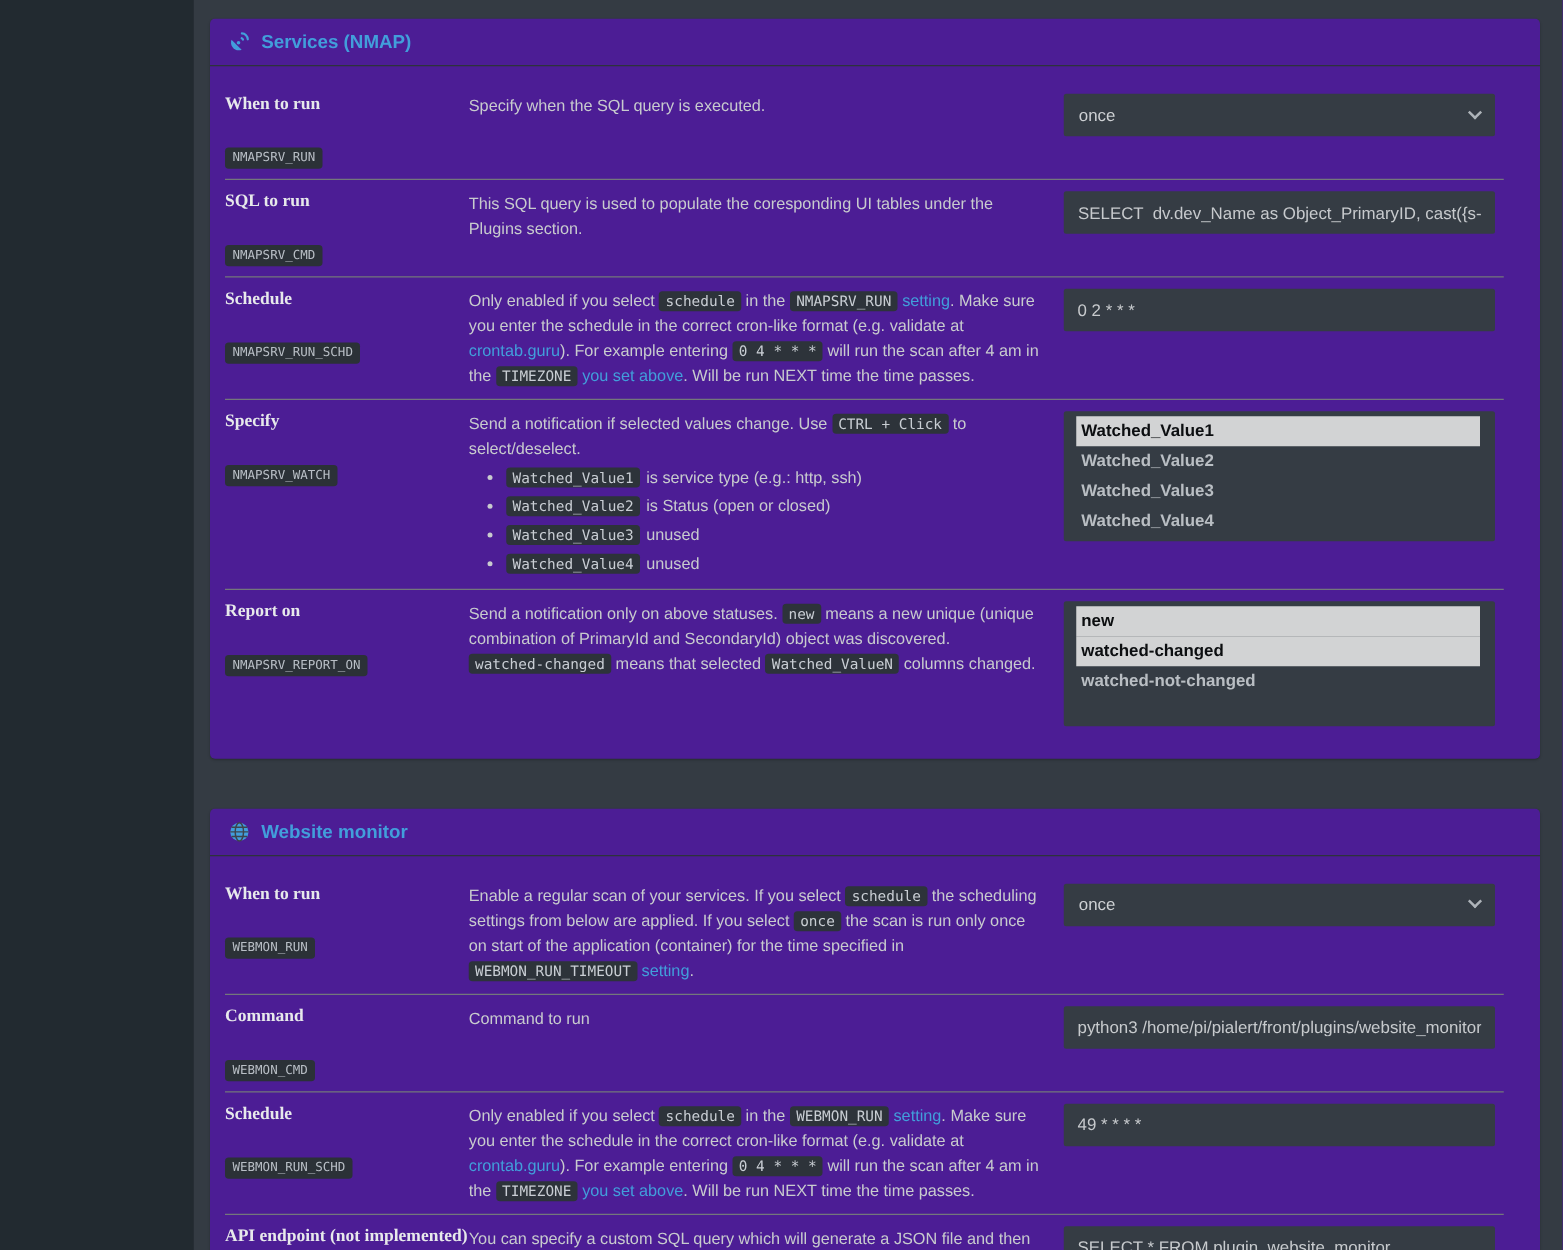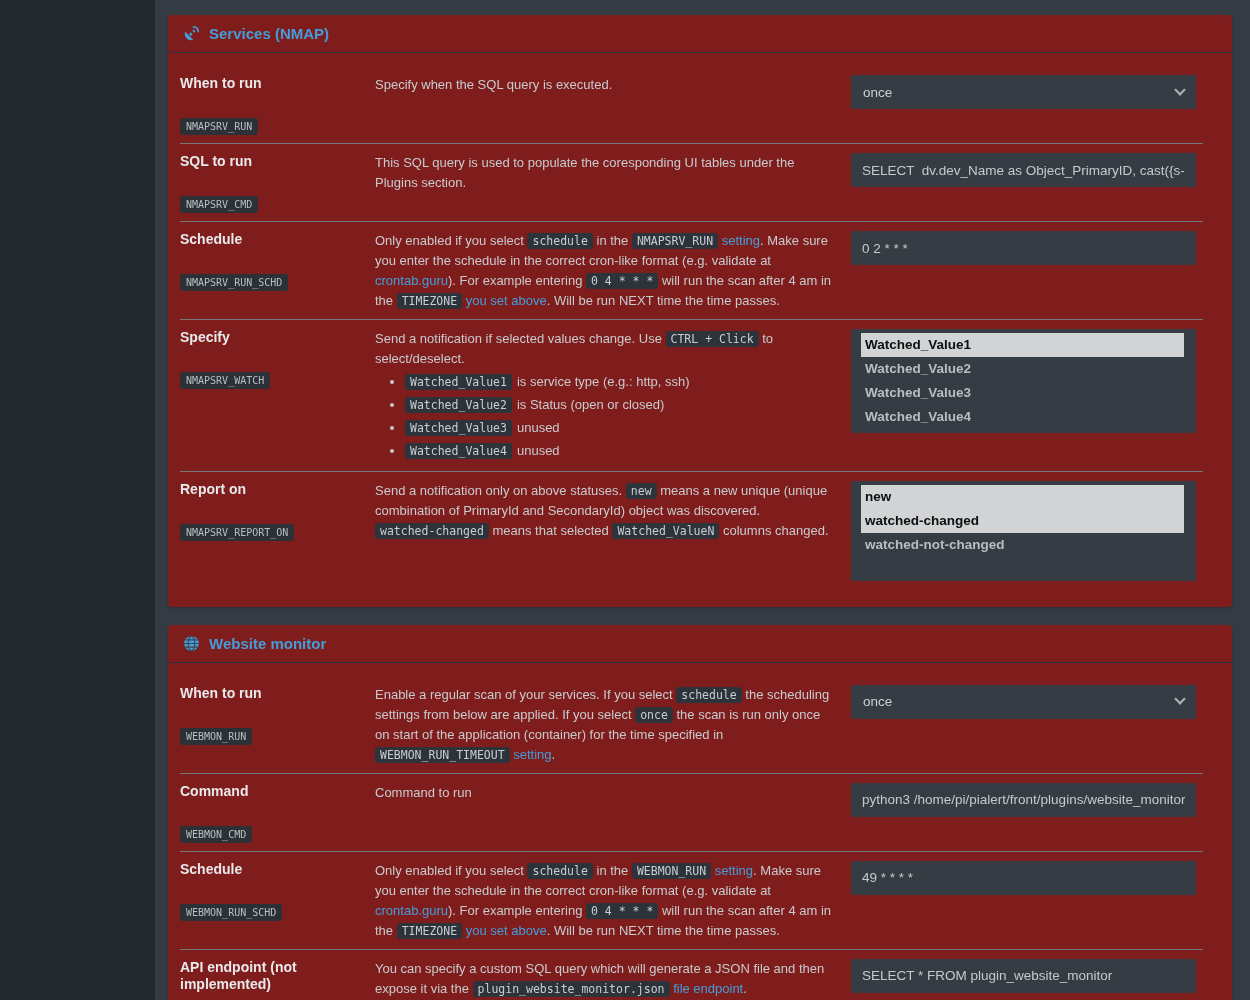--- a/index.html
+++ b/index.html
@@ -13,45 +13,45 @@
     width:155px; min-width:155px; height:100%;
     background:#222a30;
   }
   .content {
     flex:1; height:100%;
     padding:15px 18px 0 13px;
     overflow:hidden;
   }
   .panel {
     width:1064px;
-    background:#7f1d1d;
+    background:#4c1d95;
     border-radius:4px;
     box-shadow:0 1px 2px rgba(0,0,0,.25);
-    margin-bottom:18px;
+    margin-bottom:40px;
     overflow:hidden;
   }
   .panel-header {
     height:38px;
     display:flex; align-items:center; gap:9px;
     padding:0 15px;
     border-bottom:1px solid #2d333b;
   }
   .panel-title { color:#429edb; font-size:15px; }
   .panel-body { padding:0 29px 0 12px; }
 
   .row {
     display:grid;
     grid-template-columns:195px 476px 1fr;
     align-items:start;
     padding:9px 0 8px;
     border-top:1px solid #73777b;
   }
   .row.first { border-top:none; padding-top:22px; }
 
-  .lbl { font-size:14px; font-weight:700; color:#e7e9eb; line-height:17px; }
+  .lbl { font-size:14px; font-weight:700; color:#e7e9eb; line-height:17px;font-family:Liberation Serif, serif; }
   .code-badge {
     display:inline-block; margin-top:8px;
     font-family:"DejaVu Sans Mono", monospace;
     font-size:10px; color:#b9bfc6;
     background:#2b3137; border-radius:3px;
     padding:3px 6px;
   }
   .desc { font-size:13px; line-height:20px; color:#c8cbce; padding-right:14px; }
   .desc .ic, .bullets .ic {
     font-family:"DejaVu Sans Mono", monospace;

